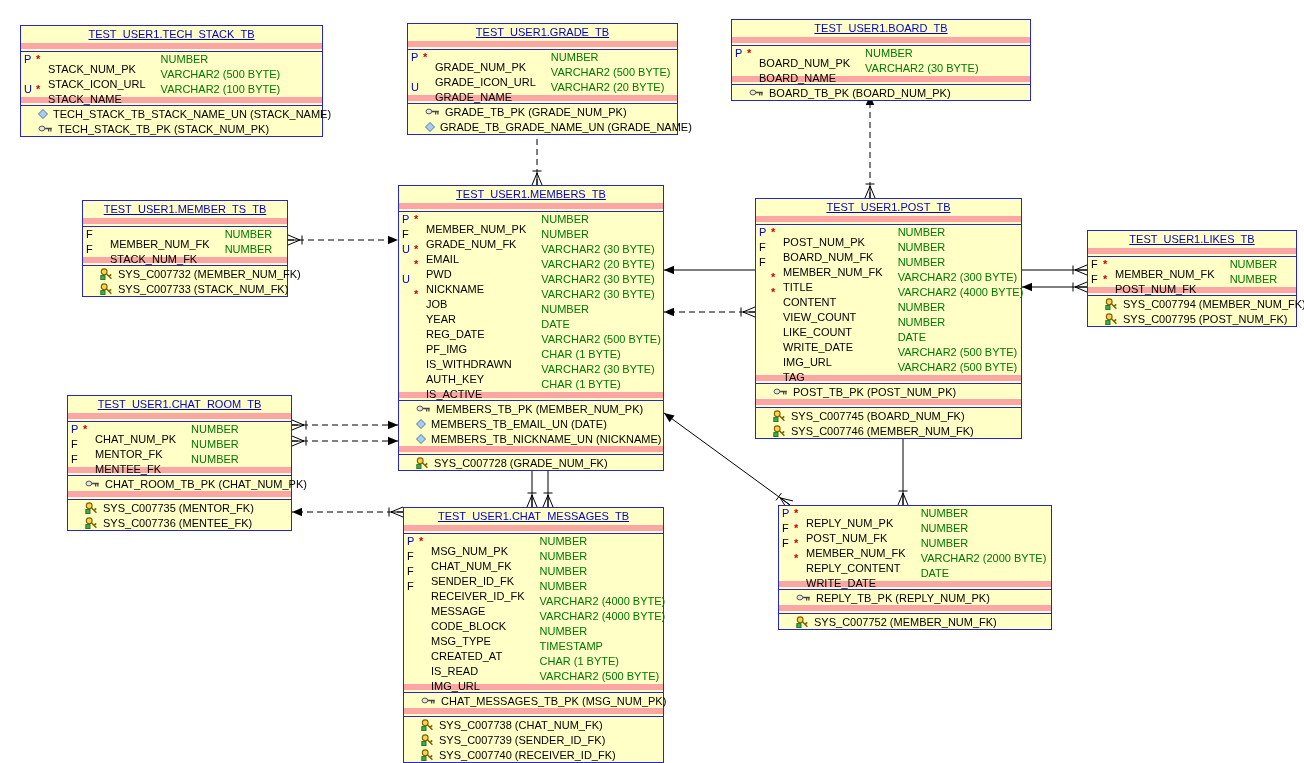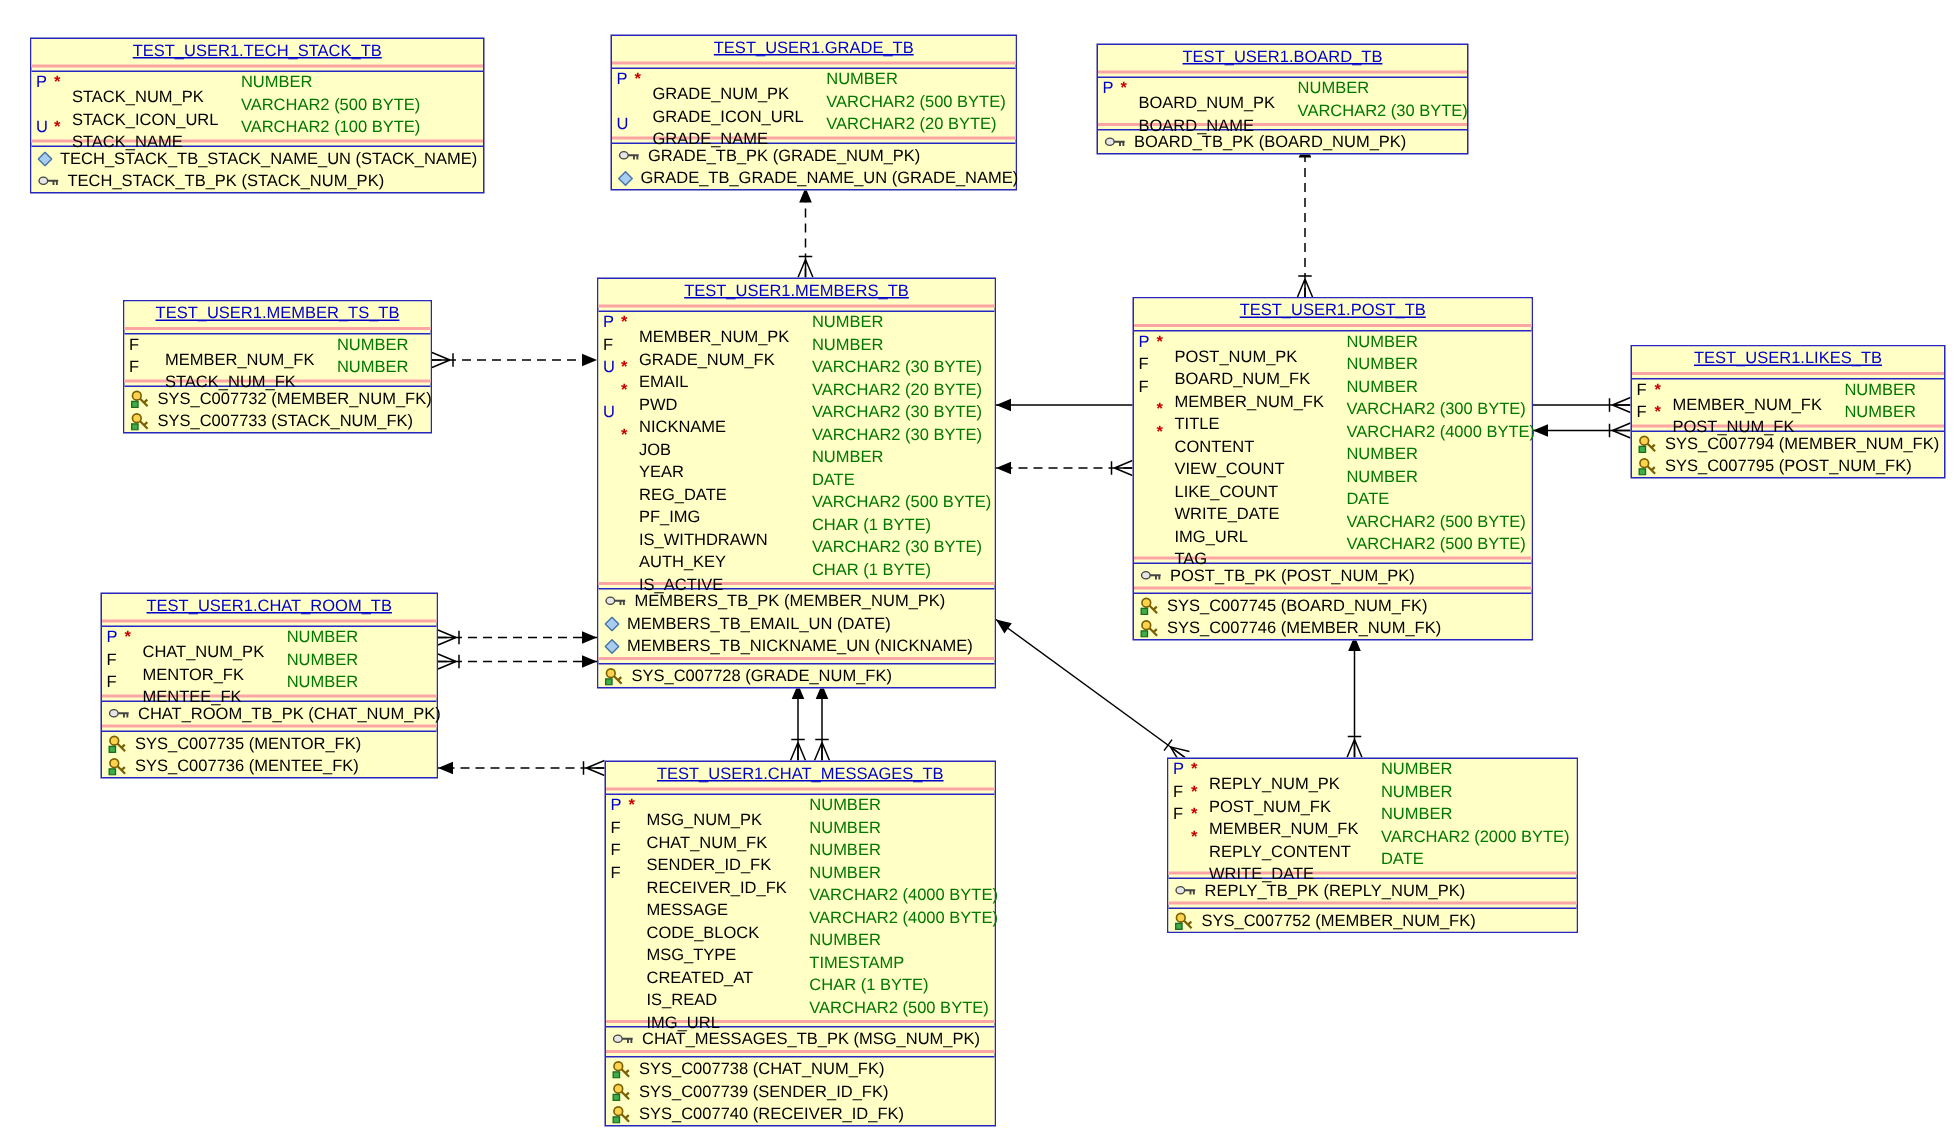--- a/index.html
+++ b/index.html
@@ -2,33 +2,33 @@
 <html><head>
 <meta charset="utf-8">
 <style>
   html,body{margin:0;padding:0;background:#ffffff;}
   #canvas{position:relative;width:1304px;height:763px;background:#ffffff;overflow:hidden;
           font-family:"Liberation Sans",sans-serif;font-size:11px;color:#000;}
   #rel-layer{position:absolute;left:0;top:0;z-index:1;}
   .tbl{position:absolute;z-index:2;background:#ffffc6;border:1px solid #2626c4;box-sizing:border-box;}
   .sec{background:#ffffc6;}
   .sec + .sec{border-top:1px solid #2626c4;margin-top:2px;}
-  .sec:not(:last-child){border-bottom:2px solid #fca5a5;}
+  .sec:not(:last-child){border-bottom:6px solid #fca5a5;}
   .title{height:17px;line-height:17px;text-align:center;color:#0000cc;white-space:nowrap;overflow:hidden;}
   .title span{text-decoration:underline;}
   .attrs{display:grid;grid-template-columns:10px 9px max-content 1fr;grid-auto-rows:15px;
          column-gap:3px;padding:0 2px;align-items:center;}
   .attrs span{white-space:nowrap;line-height:15px;}
   .marker{padding-left:1px;}
   .mPU{color:#0000cc;}
   .mF{color:#000000;}
   .req{color:#cc0000;font-weight:bold;}
   .cname{padding-right:12px;margin-top:20px;}
   .ctype{color:#007700;}
-  .krow{display:flex;align-items:center;gap:5px;height:15px;padding:0 4px;white-space:nowrap;}
+  .krow{display:flex;align-items:center;gap:5px;height:15px;padding:0 17px;white-space:nowrap;}
   .kicon{display:inline-flex;flex:none;align-items:center;}
 </style>
 </head>
 <body>
 
 <div id="canvas" style="width: 1304px; height: 763px;">
     <svg id="rel-layer" width="1304" height="763">
       <g>
         <line x1="537" y1="185" x2="537" y2="125" stroke="#000000" stroke-width="1" stroke-dasharray="6 4"></line>
         <polygon points="537,125 541.2,135 532.8,135" fill="#000000"></polygon>
@@ -160,21 +160,21 @@
         <div class="krow">
           <span class="kicon">
             <svg width="10" height="10" viewBox="0 0 10 10">
               <polygon points="5,0.5 9.5,5 5,9.5 0.5,5" fill="#a9cdf0" stroke="#4878a8" stroke-width="1"></polygon>
             </svg>
           </span>
           <span class="klabel">GRADE_TB_GRADE_NAME_UN (GRADE_NAME)</span>
         </div>
       </div>
     </div>
-    <div class="tbl" style="left: 731px; top: 29px; width: 248px;">
+    <div class="tbl" style="left: 731px; top: 19px; width: 300px;">
       <div class="sec title"><span>TEST_USER1.BOARD_TB</span></div>
       <div class="sec attrs">
         <span class="marker mPU">P</span>
         <span class="req">*</span>
         <span class="cname">BOARD_NUM_PK</span>
         <span class="ctype">NUMBER</span>
         <span class="marker mPU"></span>
         <span class="req"></span>
         <span class="cname">BOARD_NAME</span>
         <span class="ctype">VARCHAR2 (30 BYTE)</span>

